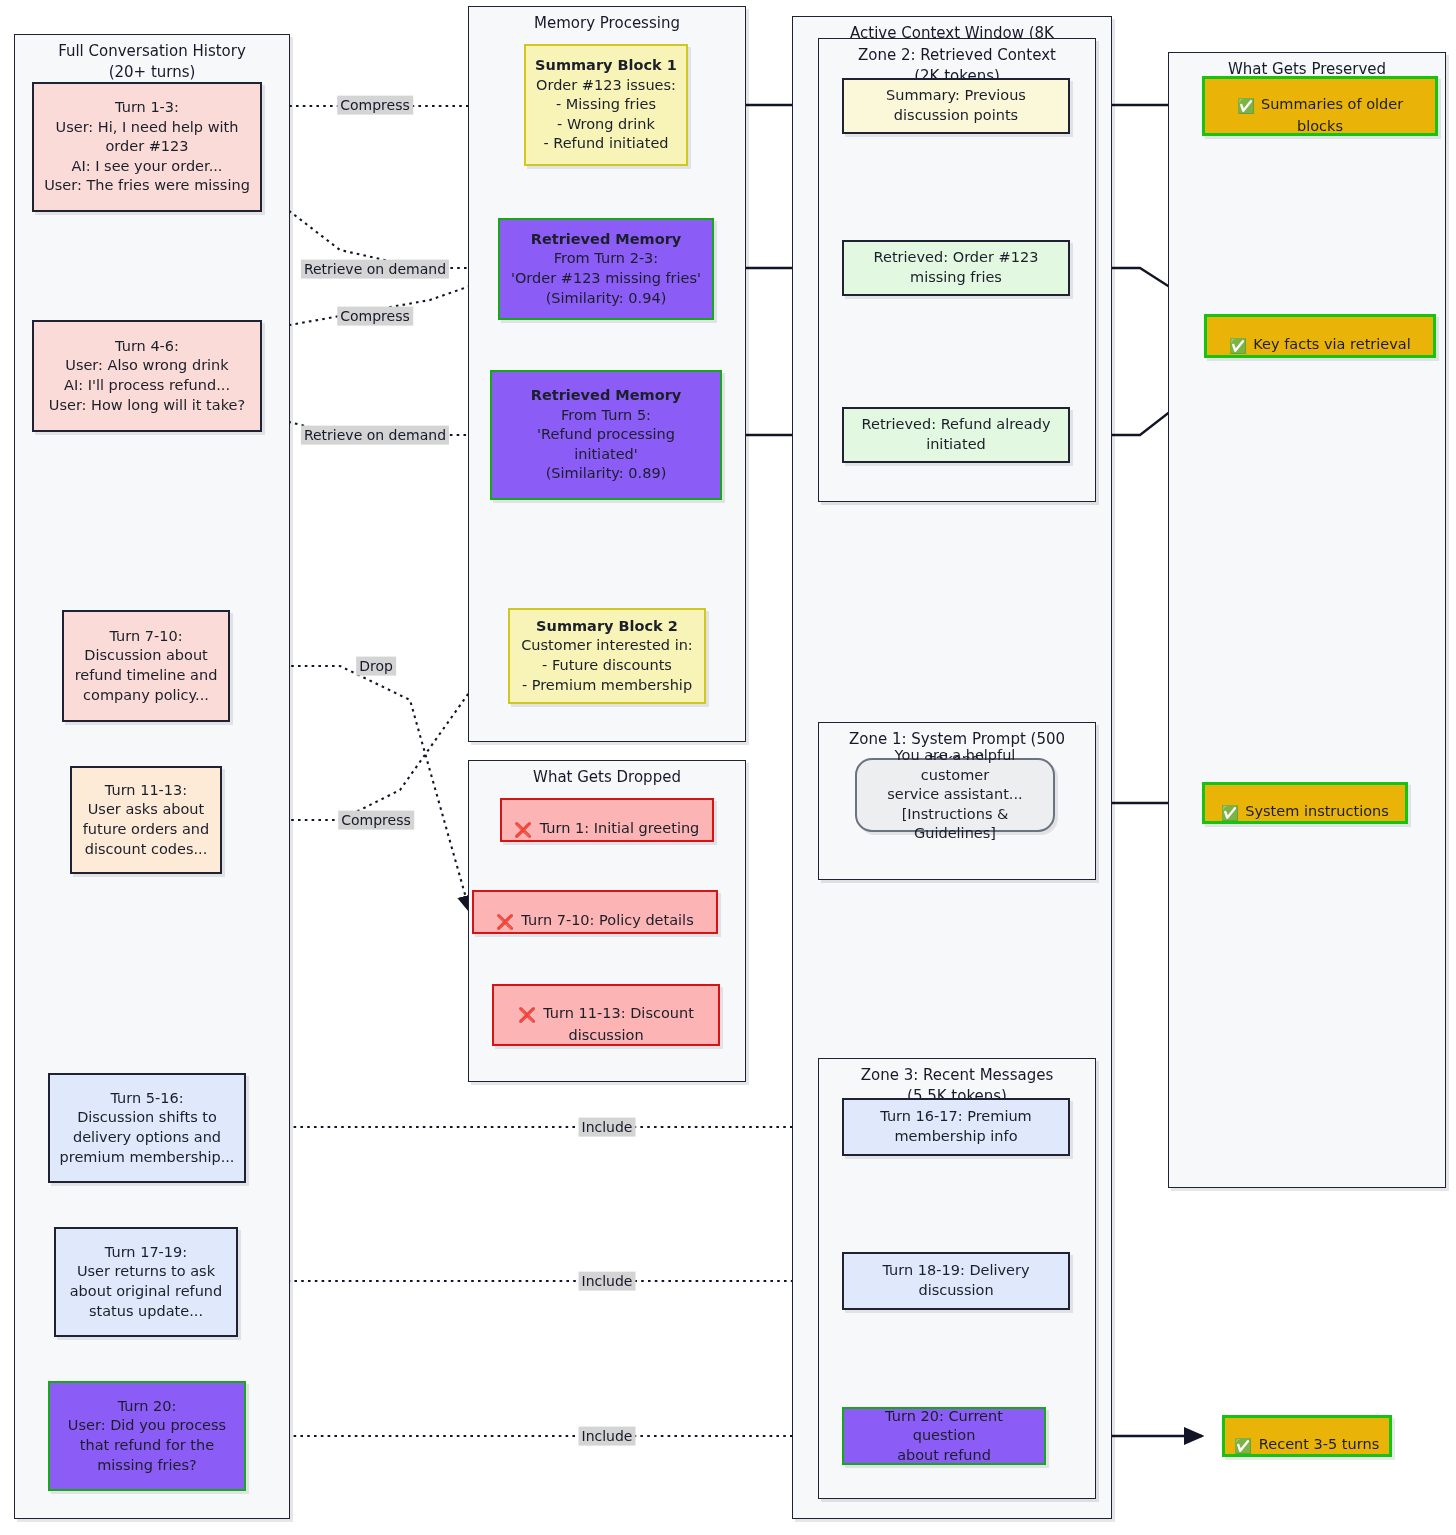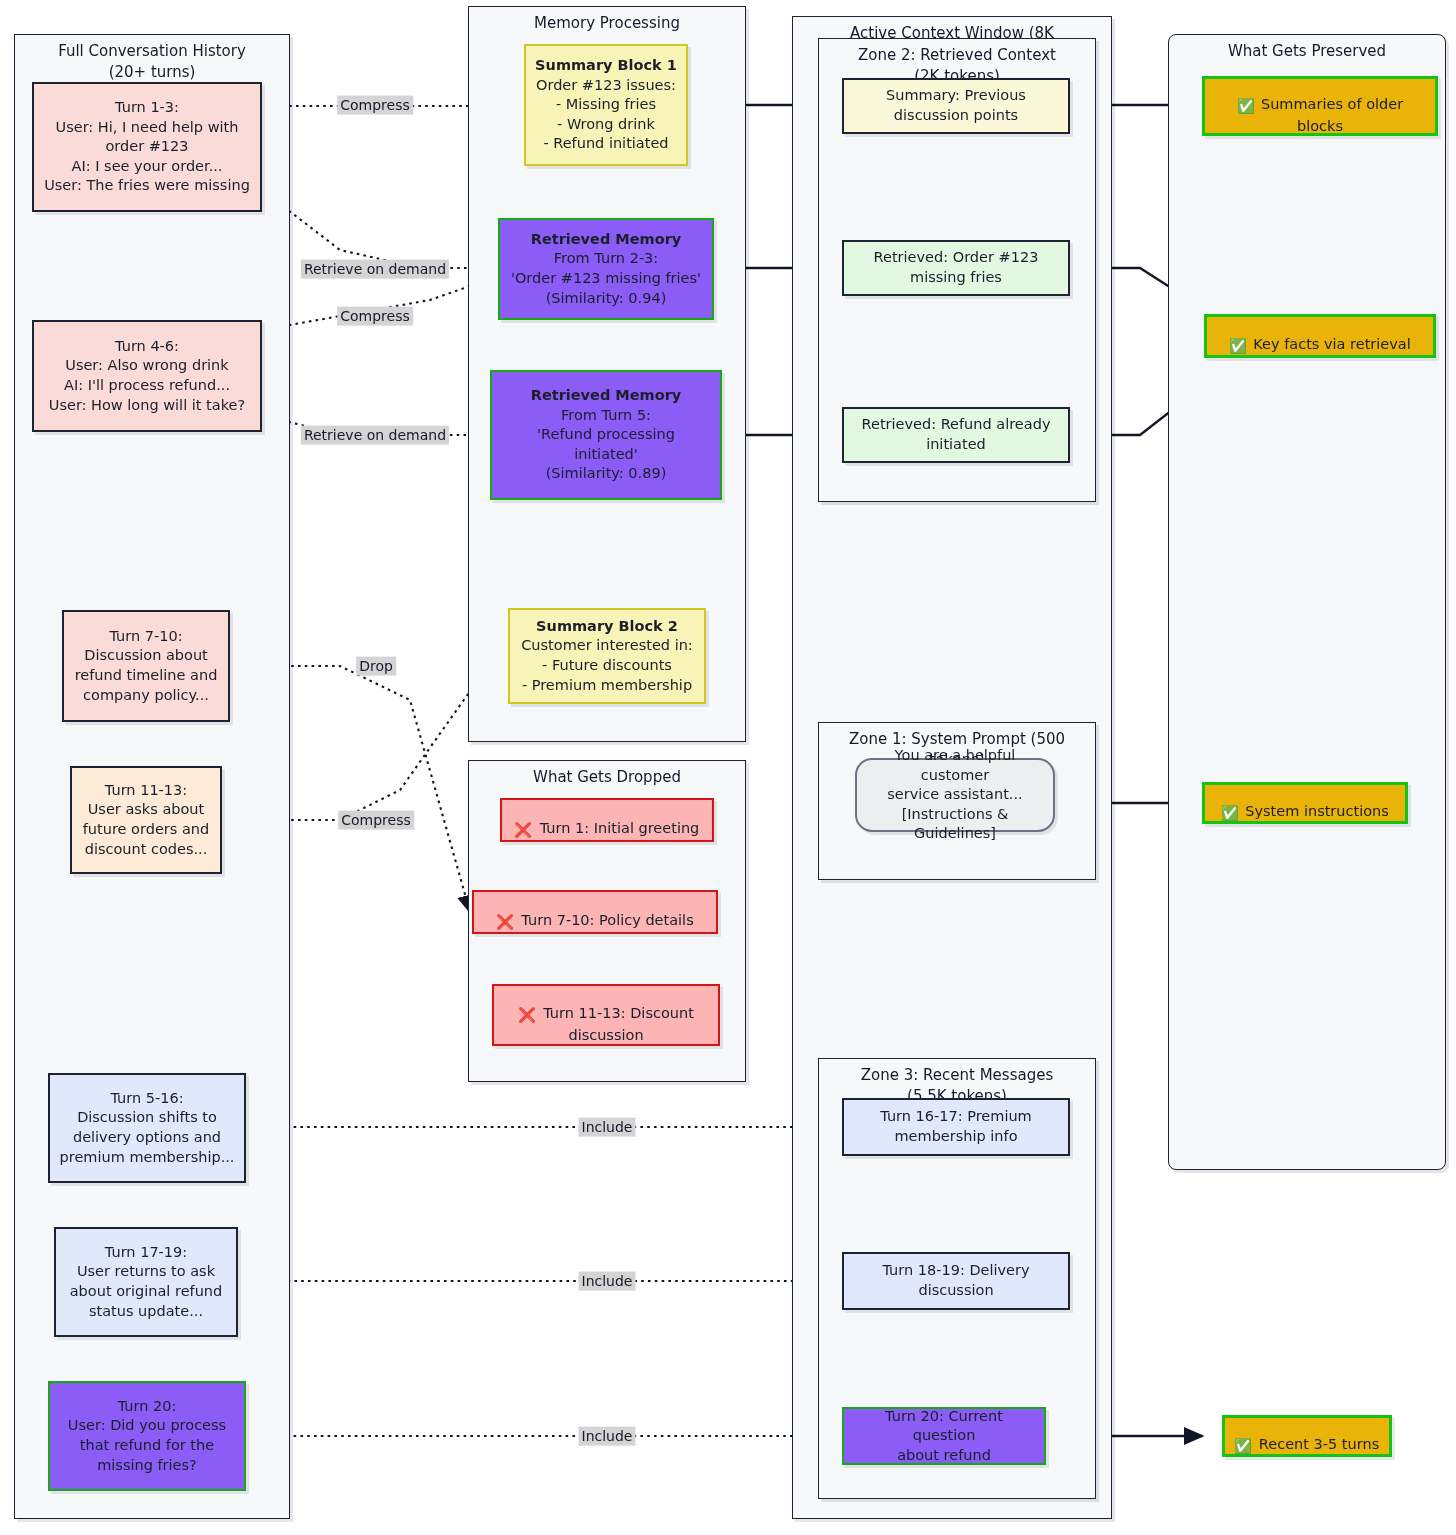--- a/index.html
+++ b/index.html
@@ -139,21 +139,21 @@
   <div class="cluster" style="left:818px;top:722px;width:278px;height:158px;">
     <div class="cluster-title">Zone 1: System Prompt (500
 tokens)</div>
   </div>
 
   <div class="cluster" style="left:818px;top:1058px;width:278px;height:441px;">
     <div class="cluster-title">Zone 3: Recent Messages
 (5.5K tokens)</div>
   </div>
 
-  <div class="cluster" style="left:1168px;top:34px;width:278px;height:1136px;border-radius:8px;">
+  <div class="cluster" style="left:1168px;top:52px;width:278px;height:1136px;">
     <div class="cluster-title">What Gets Preserved</div>
   </div>
 
   <div class="node n-pink" style="left:32px;top:82px;width:230px;height:130px;">
     <span class="lbl">Turn 1-3:
 User: Hi, I need help with
 order #123
 AI: I see your order...
 User: The fries were missing</span>
   </div>

